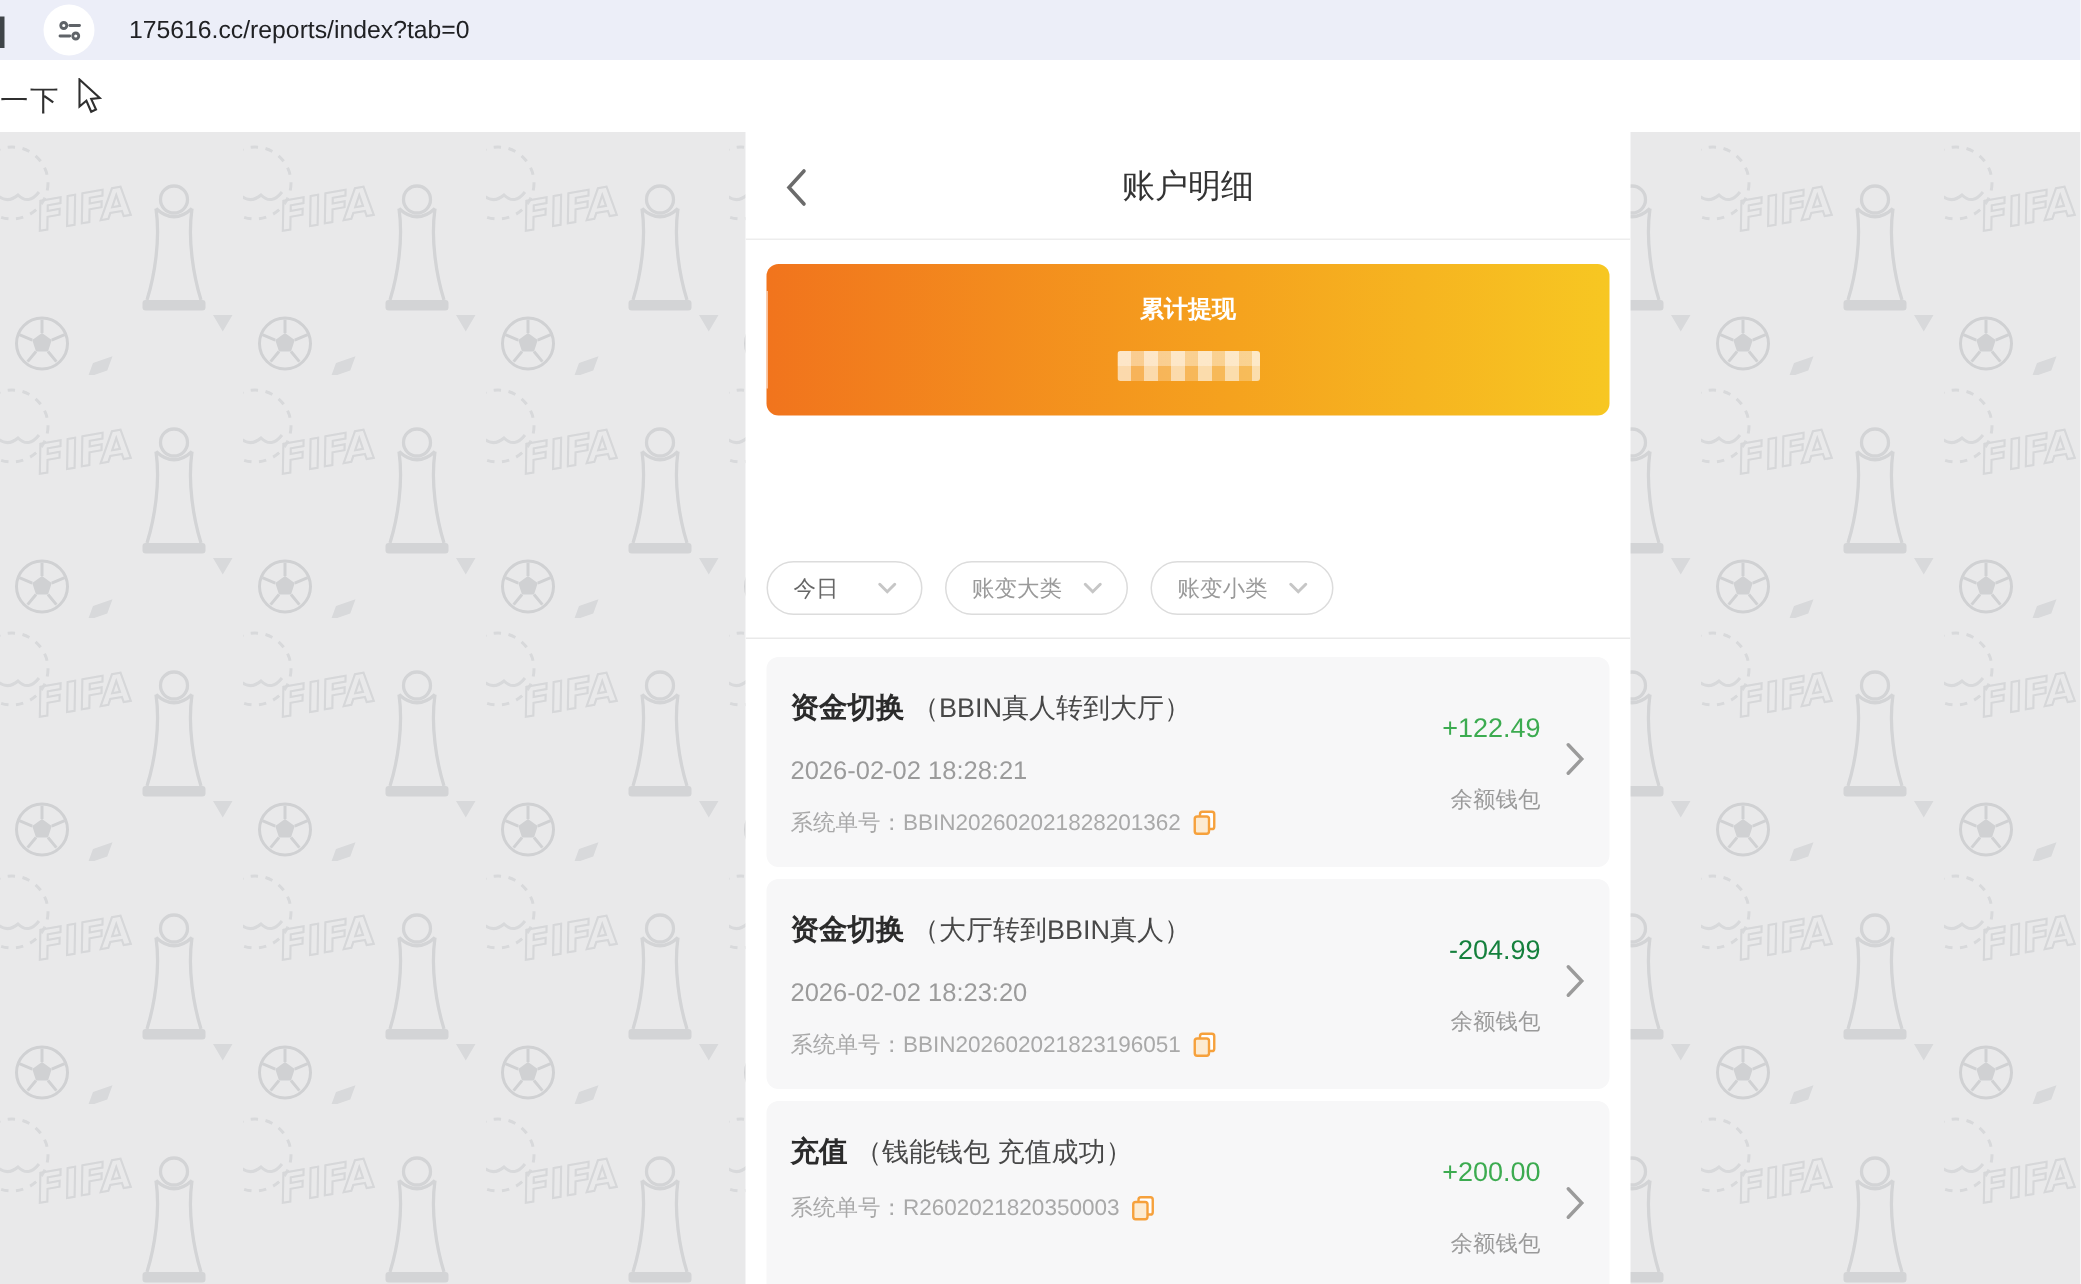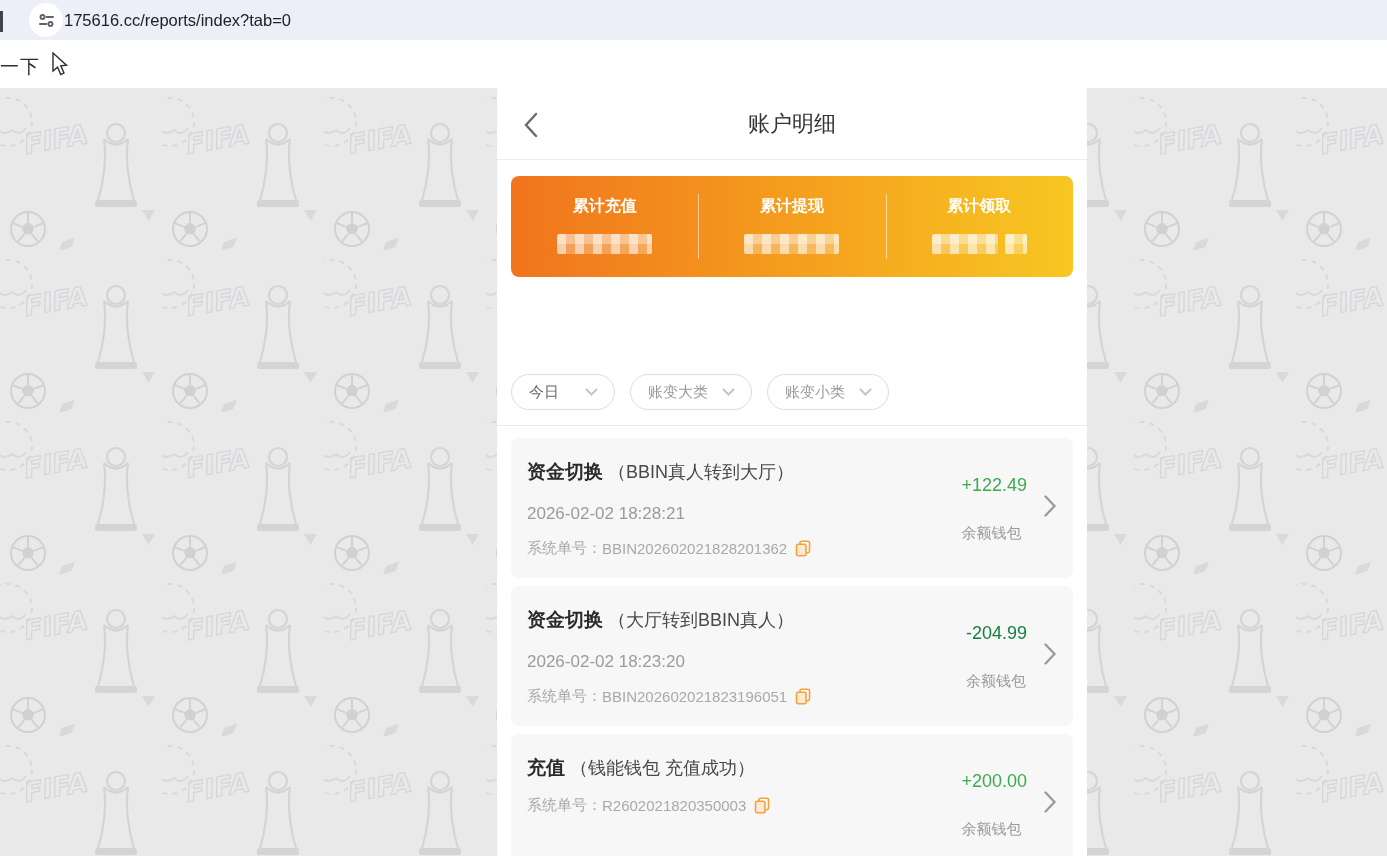--- a/index.html
+++ b/index.html
@@ -2,21 +2,21 @@
 <html><head>
 <meta charset="utf-8">
 <style>
   * { margin:0; padding:0; box-sizing:border-box; }
   html,body { width:1387px; height:856px; overflow:hidden; font-family:"Liberation Sans","DejaVu Sans",sans-serif; background:#ffffff; position:relative; }
 
   
   .address-bar { position:absolute; top:0; left:0; width:1387px; height:40px; background:#eceef8; display:flex; align-items:center; }
   .win-fragment { position:absolute; left:0; top:11px; width:3px; height:21px; background:#3f4448; }
   .tune-pill { position:absolute; left:29px; top:3px; width:34px; height:34px; border-radius:50%; background:#ffffff; display:flex; align-items:center; justify-content:center; cursor:pointer; }
-  .url-text { position:absolute; left:64px; top:0; height:40px; line-height:40px; font-size:16.5px; color:#202124; }
+  .url-text { position:absolute; left:86px; top:0; height:40px; line-height:40px; font-size:16.5px; color:#202124; }
 
   .toast-strip { position:absolute; top:40px; left:0; width:1387px; height:48px; background:#ffffff; }
   .toast-text { position:absolute; left:0px; top:14px; font-size:19px; color:#2f2f2f; letter-spacing:1px; }
   .mouse-cursor { position:absolute; left:50px; top:52px; z-index:50; }
 
   
   .bg-wrap { position:absolute; top:88px; left:0; width:1387px; height:768px; }
 
   
   .panel { position:absolute; left:497px; top:88px; width:590px; height:768px; background:#ffffff; overflow:hidden; }
@@ -56,21 +56,21 @@
   .tx-list { padding:12px 14px 0 14px; display:flex; flex-direction:column; gap:8px; }
   .tx-card { background:#f7f7f8; border-radius:8px; height:140px; flex:none; display:flex; justify-content:space-between; padding:0 16px 0 16px; cursor:pointer; }
   .tx-left { padding-top:21px; }
   .tx-title-row { font-size:19px; color:#2b2b2b; }
   .tx-type { font-weight:700; }
   .tx-detail { font-weight:400; font-size:18px; color:#484848; margin-left:5px; }
   .tx-date { margin-top:19px; font-size:17px; color:#9b9b9b; }
   .tx-order { margin-top:15px; font-size:15px; color:#a9a9a9; display:flex; align-items:center; }
   .copy-icon { margin-left:8px; display:inline-flex; cursor:pointer; }
   .tx-right { display:flex; align-items:center; }
-  .tx-amounts { margin-right:16px; padding-top:2px; }
+  .tx-amounts { text-align:right; margin-right:16px; padding-top:2px; }
   .tx-amount { font-size:18px; }
   .tx-amount.pos { color:#3cab50; }
   .tx-amount.neg { color:#15803d; }
   .tx-wallet { margin-top:28px; font-size:15px; color:#9a9a9a; }
 </style>
 </head>
 <body>
 
 <div class="bg-wrap">
   <svg width="1387" height="768" xmlns="http://www.w3.org/2000/svg">
@@ -138,43 +138,29 @@
     <span class="back-btn">
       <svg width="15" height="26" viewBox="0 0 15 26">
         <path d="M13,2 L3,13 L13,24" stroke="#6b6b6b" stroke-width="2.4" fill="none" stroke-linecap="round"></path>
       </svg>
     </span>
     <div class="panel-title">账户明细</div>
   </div>
 
   <div class="summary-card">
     <div style="display:flex;width:100%;">
-  <div class="sum-col">
-    <div class="sum-label">累计充值</div>
-    <div class="sum-mask">
-      <span class="mask-seg seg-a"></span>
-
-    </div>
-  </div>
 
   <div class="sum-col with-divider">
     <div class="sum-label">累计提现</div>
     <div class="sum-mask">
       <span class="mask-seg seg-a"></span>
 
     </div>
   </div>
 
-  <div class="sum-col with-divider">
-    <div class="sum-label">累计领取</div>
-    <div class="sum-mask split">
-      <span class="mask-seg seg-a"></span>
-      <span class="mask-seg seg-b"></span>
-    </div>
-  </div>
 </div>
   </div>
 
   <div class="tabs">
   <div class="tab-item active"></div>
 
   <div class="tab-item"></div>
 
   <div class="tab-item"></div>
 </div>

